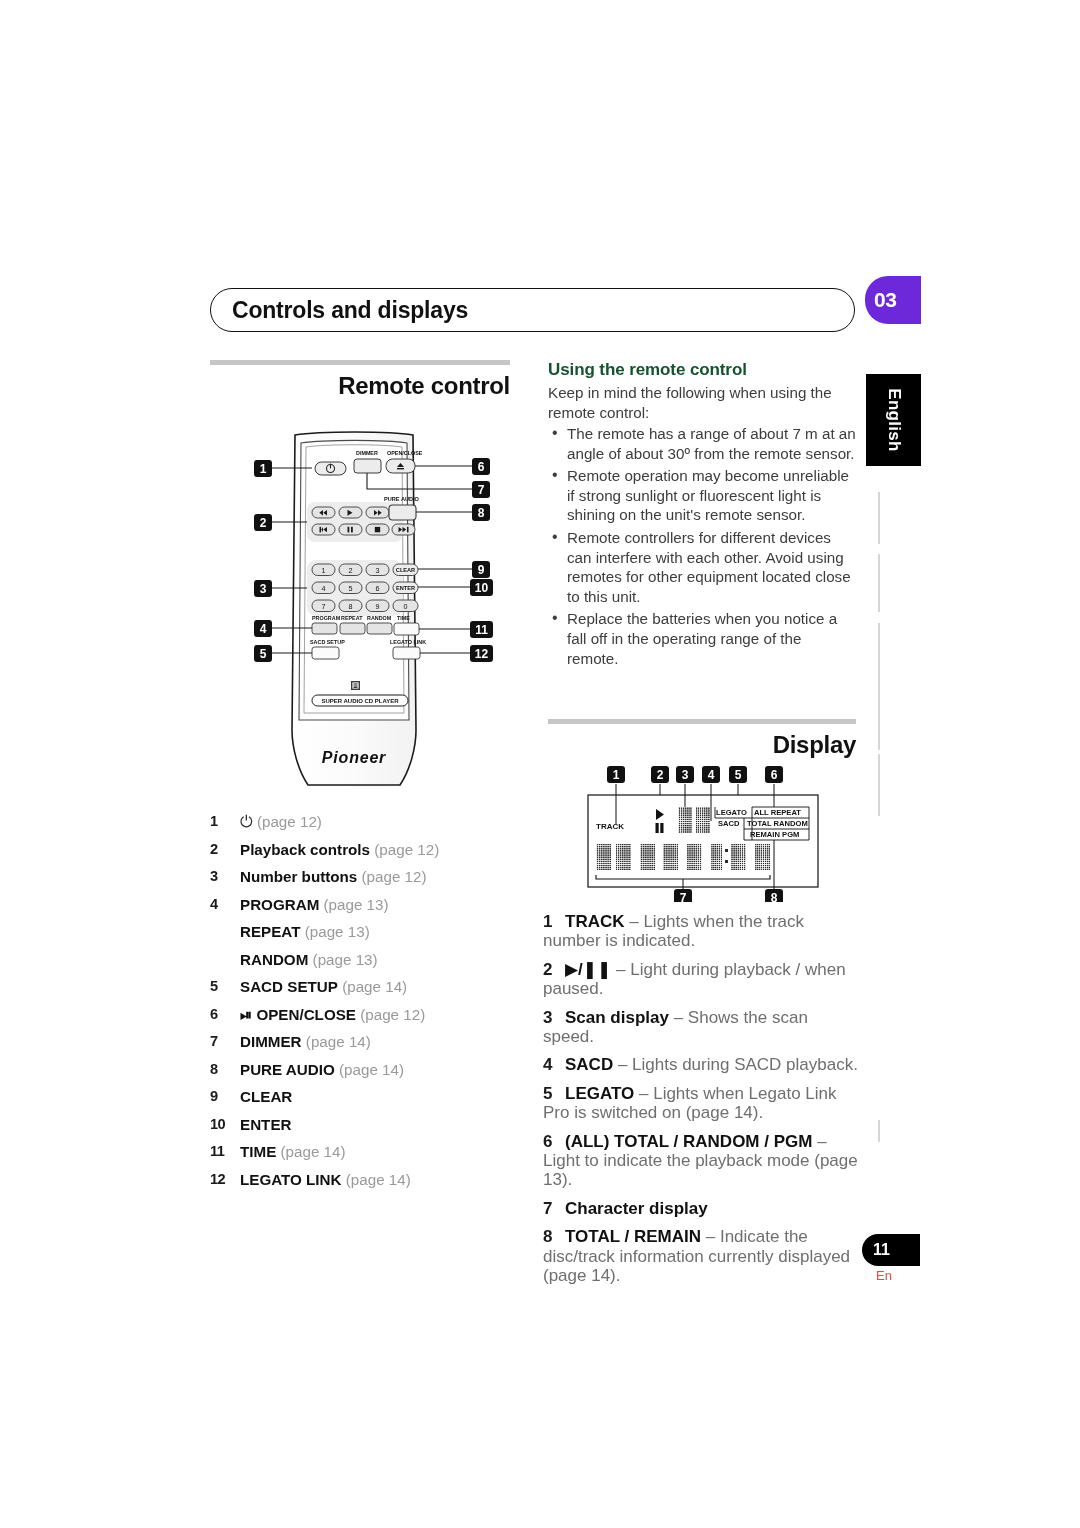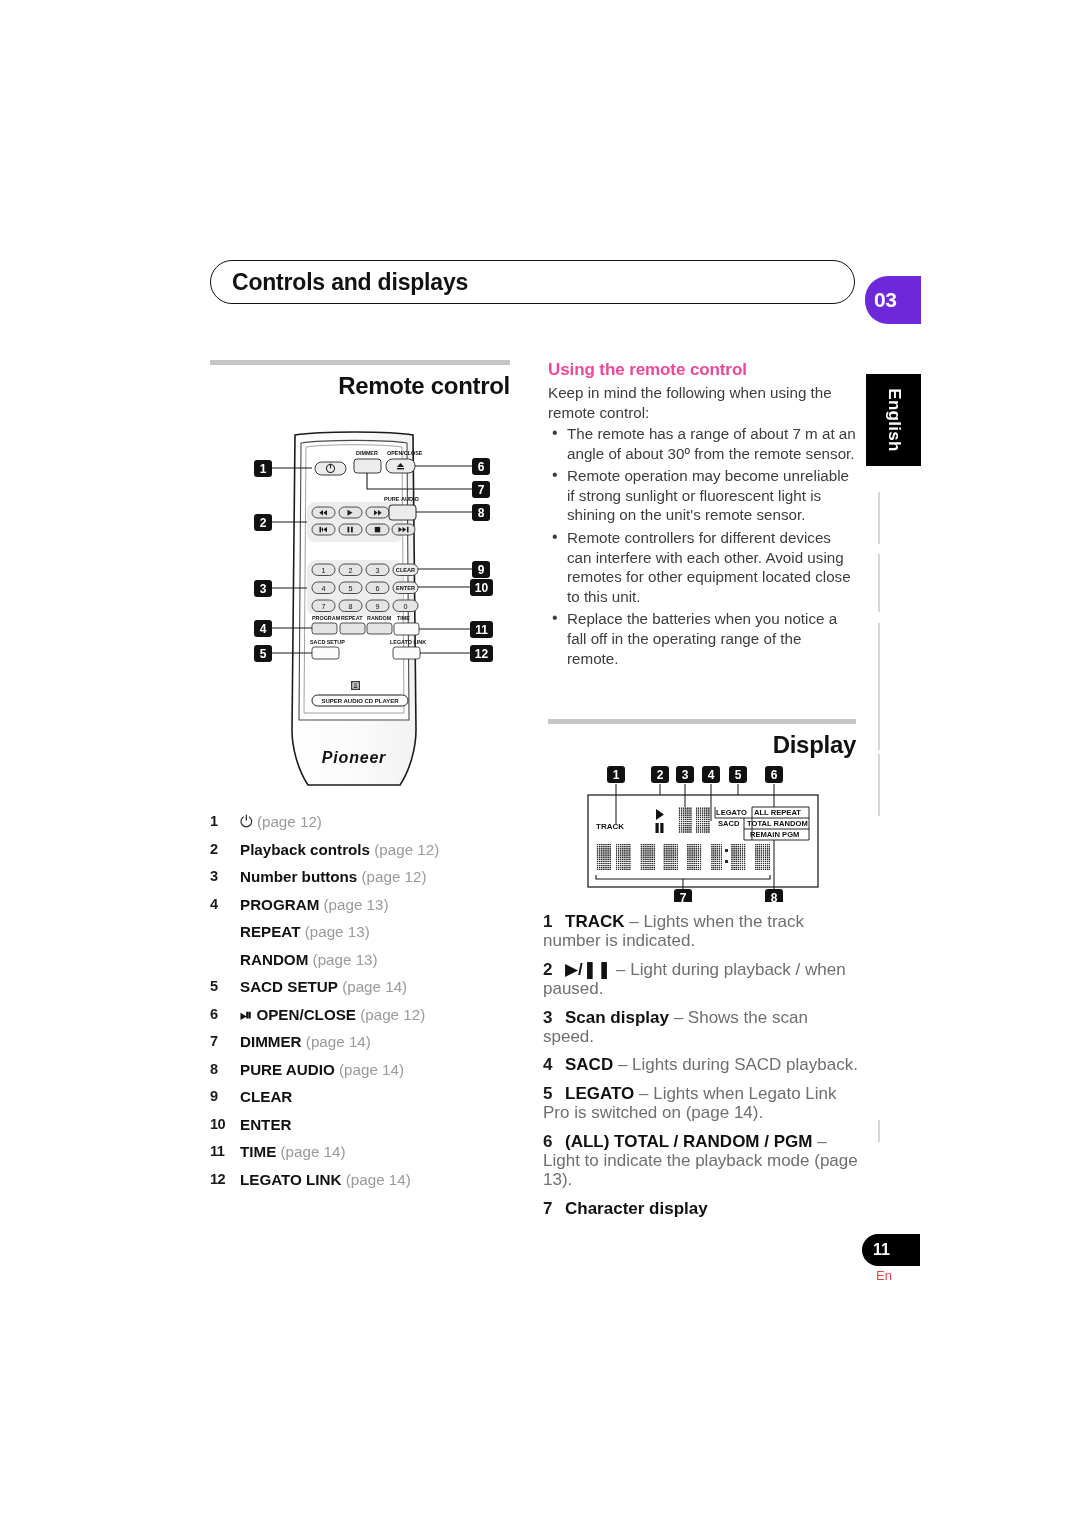--- a/index.html
+++ b/index.html
@@ -5,21 +5,21 @@
   html,body{margin:0;padding:0;background:#fff;}
   body{
     width:1080px;height:1528px;position:relative;overflow:hidden;
     font-family:"Liberation Sans","DejaVu Sans",sans-serif;
     color:#231f20;
     -webkit-font-smoothing:antialiased;
   }
   .page{position:absolute;inset:0;}
 
   
-  .header{position:absolute;left:210px;top:260px;width:645px;height:44px;text-align:right;}
+  .header{position:absolute;left:210px;top:288px;width:645px;height:44px;text-align:right;}
   .header-pill{
     position:absolute;inset:0;border:1.6px solid #111;border-radius:24px;background:#fff;
   }
   .header-title{
     position:absolute;left:22px;top:50%;transform:translateY(-50%);
     font-size:23px;font-weight:bold;letter-spacing:-0.2px;color:#111;white-space:nowrap;
   }
   .chapter-badge{
     position:absolute;left:865px;top:276px;width:56px;height:48px;background:#6d28d9;
     border-top-left-radius:23px;border-bottom-left-radius:23px;
@@ -41,21 +41,21 @@
 
   
   .edge-tick{position:absolute;left:878px;width:1.5px;background:#d6d6d6;}
 
   
   .col-left{position:absolute;left:210px;top:360px;width:300px;}
   .col-right{position:absolute;left:548px;top:360px;width:308px;}
 
   .rule{height:5px;background:#c6c6c6;margin-bottom:7px;}
   h2.sec{font-size:24px;font-weight:bold;margin:0 0 6px 0;letter-spacing:-0.3px;color:#111;text-align:right;}
-  h3.sub{font-size:17px;font-weight:bold;margin:0 0 3px 0;letter-spacing:-0.1px;color:#ec4899;}
+  h3.sub{font-size:17px;font-weight:bold;margin:0 0 3px 0;letter-spacing:-0.1px;color:#14532d;}
 
   p.body{font-size:15.2px;line-height:19.5px;margin:0;color:#3d3d3d;}
 
   ul.bullets{margin:2px 0 0 0;padding:0;list-style:none;}
   ul.bullets li{
     position:relative;padding-left:19px;font-size:15.2px;line-height:19.6px;
     color:#3d3d3d;margin-bottom:3px;
   }
   ul.bullets li:before{
     content:"•";position:absolute;left:4px;top:-1px;font-size:16px;color:#3d3d3d;
@@ -545,20 +545,23 @@
     </div>
     <div class="drow">
       <span class="num">5</span><b>LEGATO</b> – <span>Lights when Legato Link Pro is switched on (page 14).</span>
     </div>
     <div class="drow">
       <span class="num">6</span><b>(ALL) TOTAL / RANDOM / PGM</b> – <span>Light to indicate the playback mode (page 13).</span>
     </div>
     <div class="drow">
       <span class="num">7</span><b>Character display</b>
     </div>
+    <div class="drow">
+      <span class="num">8</span><b>TOTAL / REMAIN</b> – <span>Indicate the disc/track information currently displayed (page 14).</span>
+    </div>
   </div>
 
   <div class="pagenum">
     <span>11</span>
   </div>
   <div class="pagelang">En</div>
 
 </div>
 
 </body></html>

